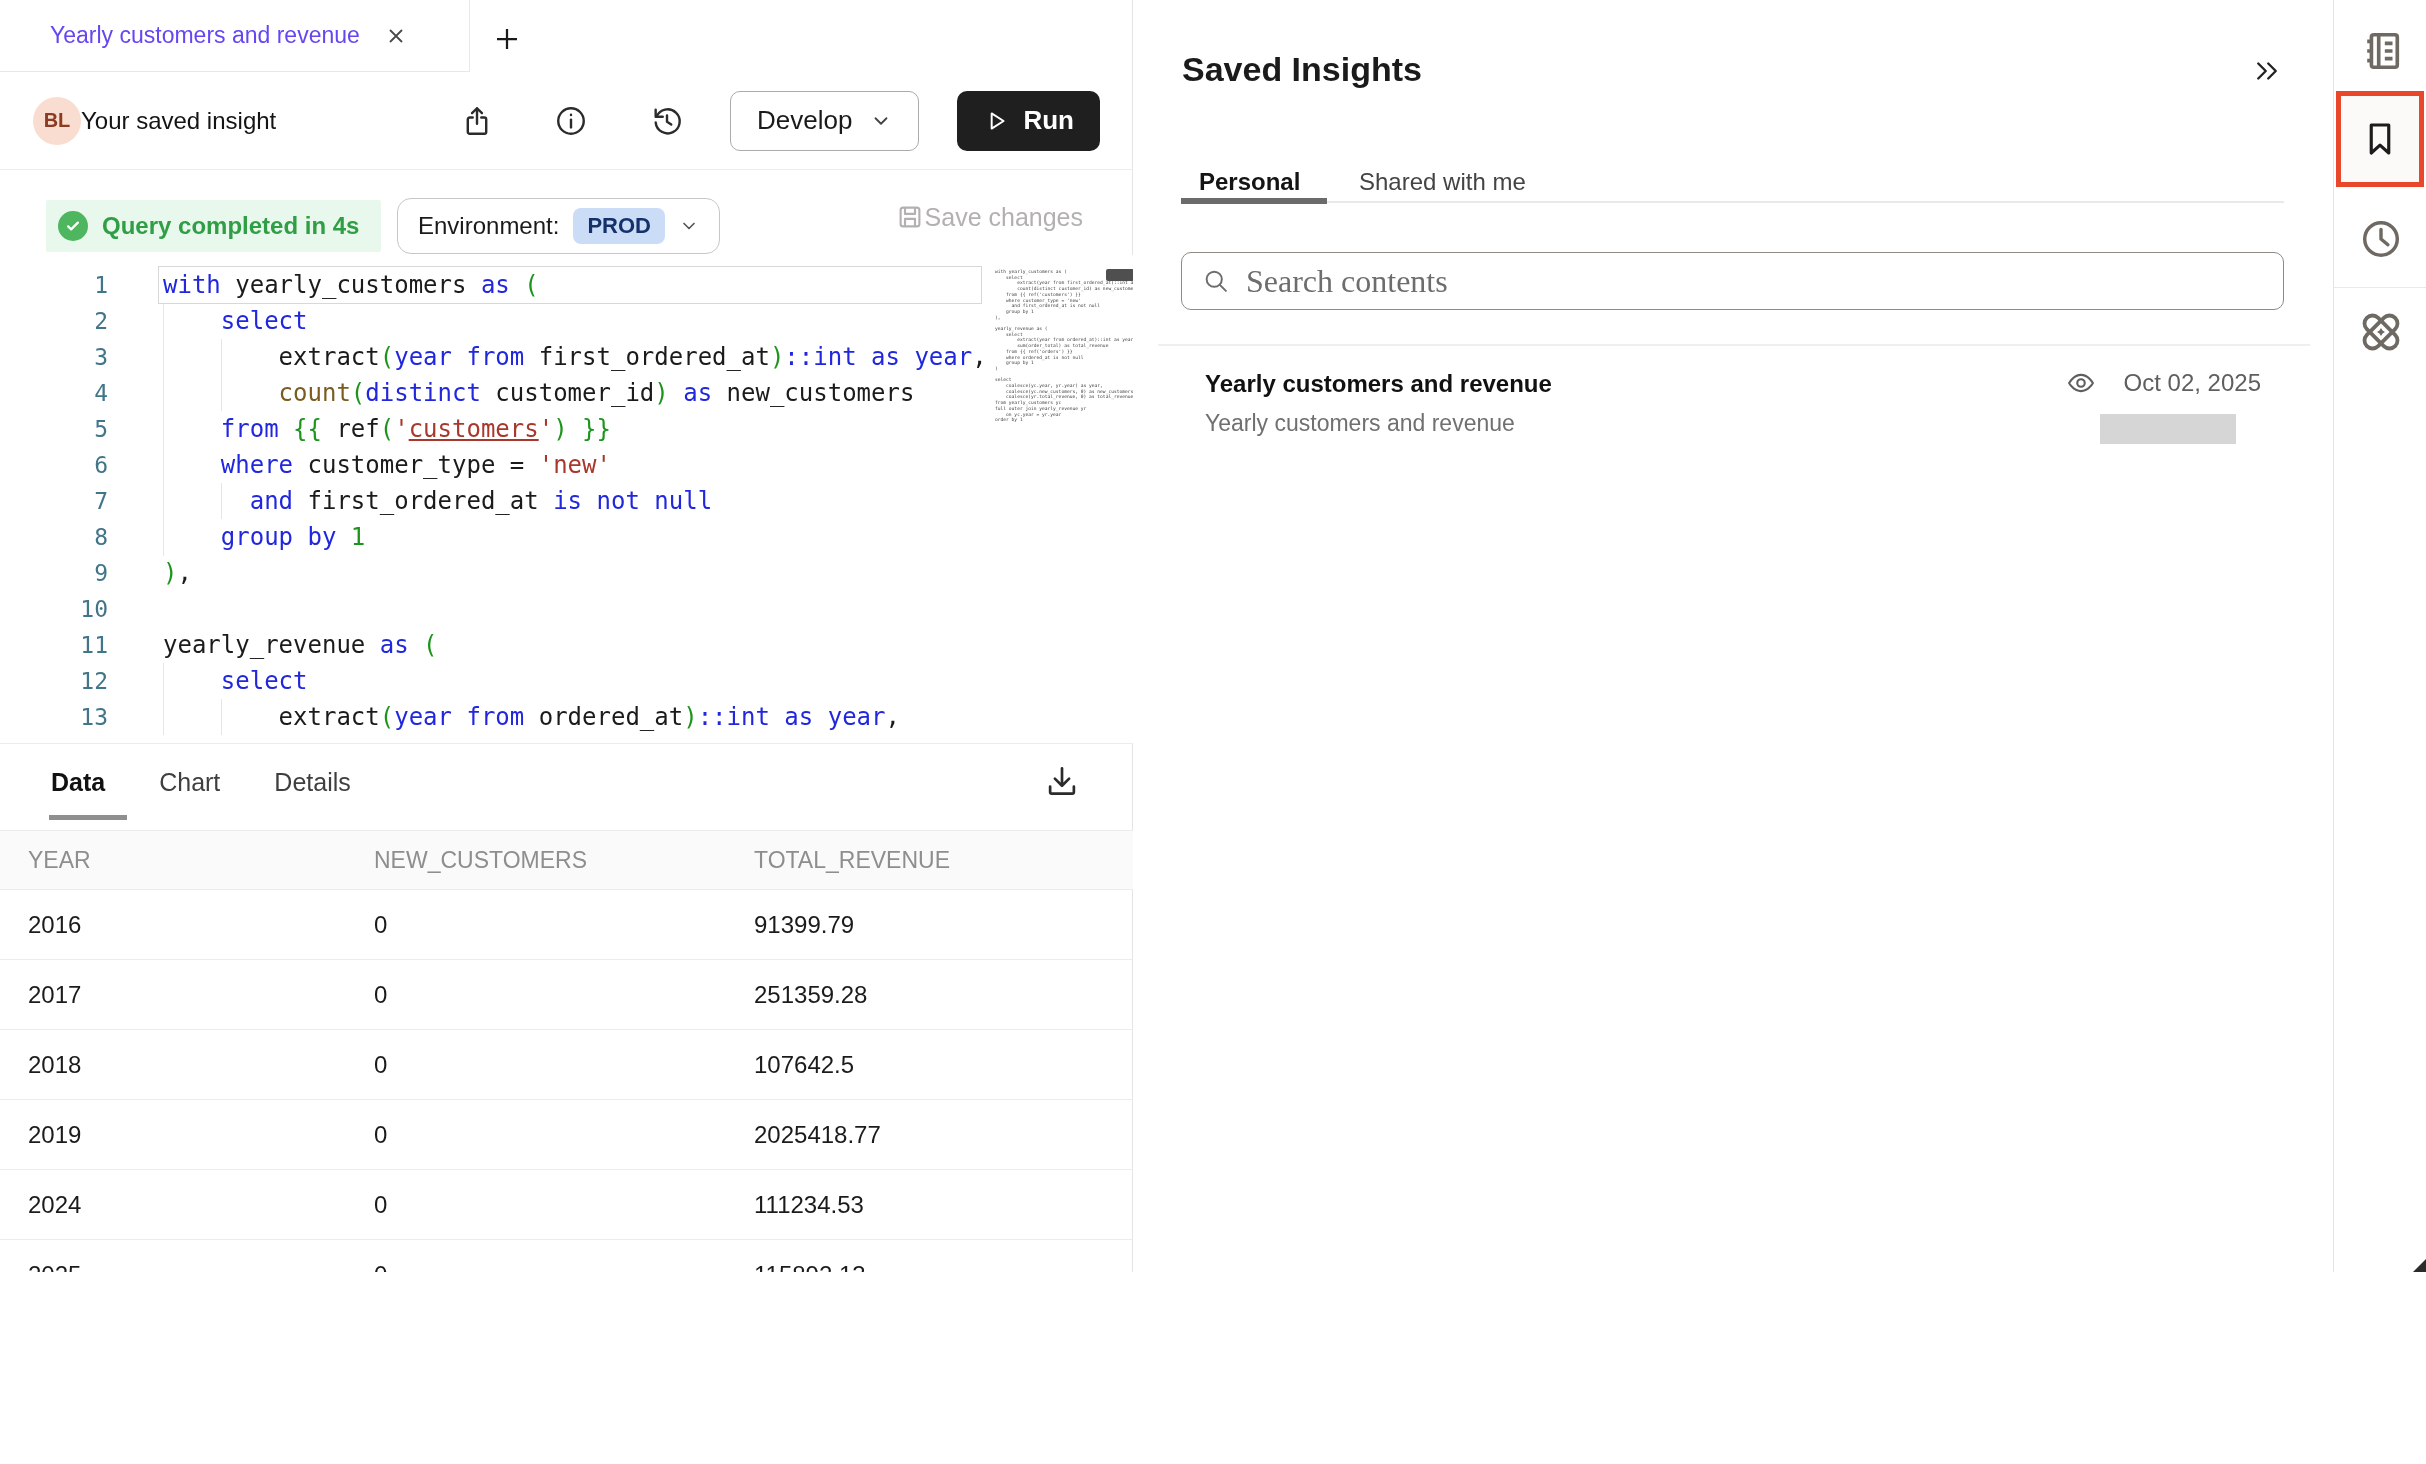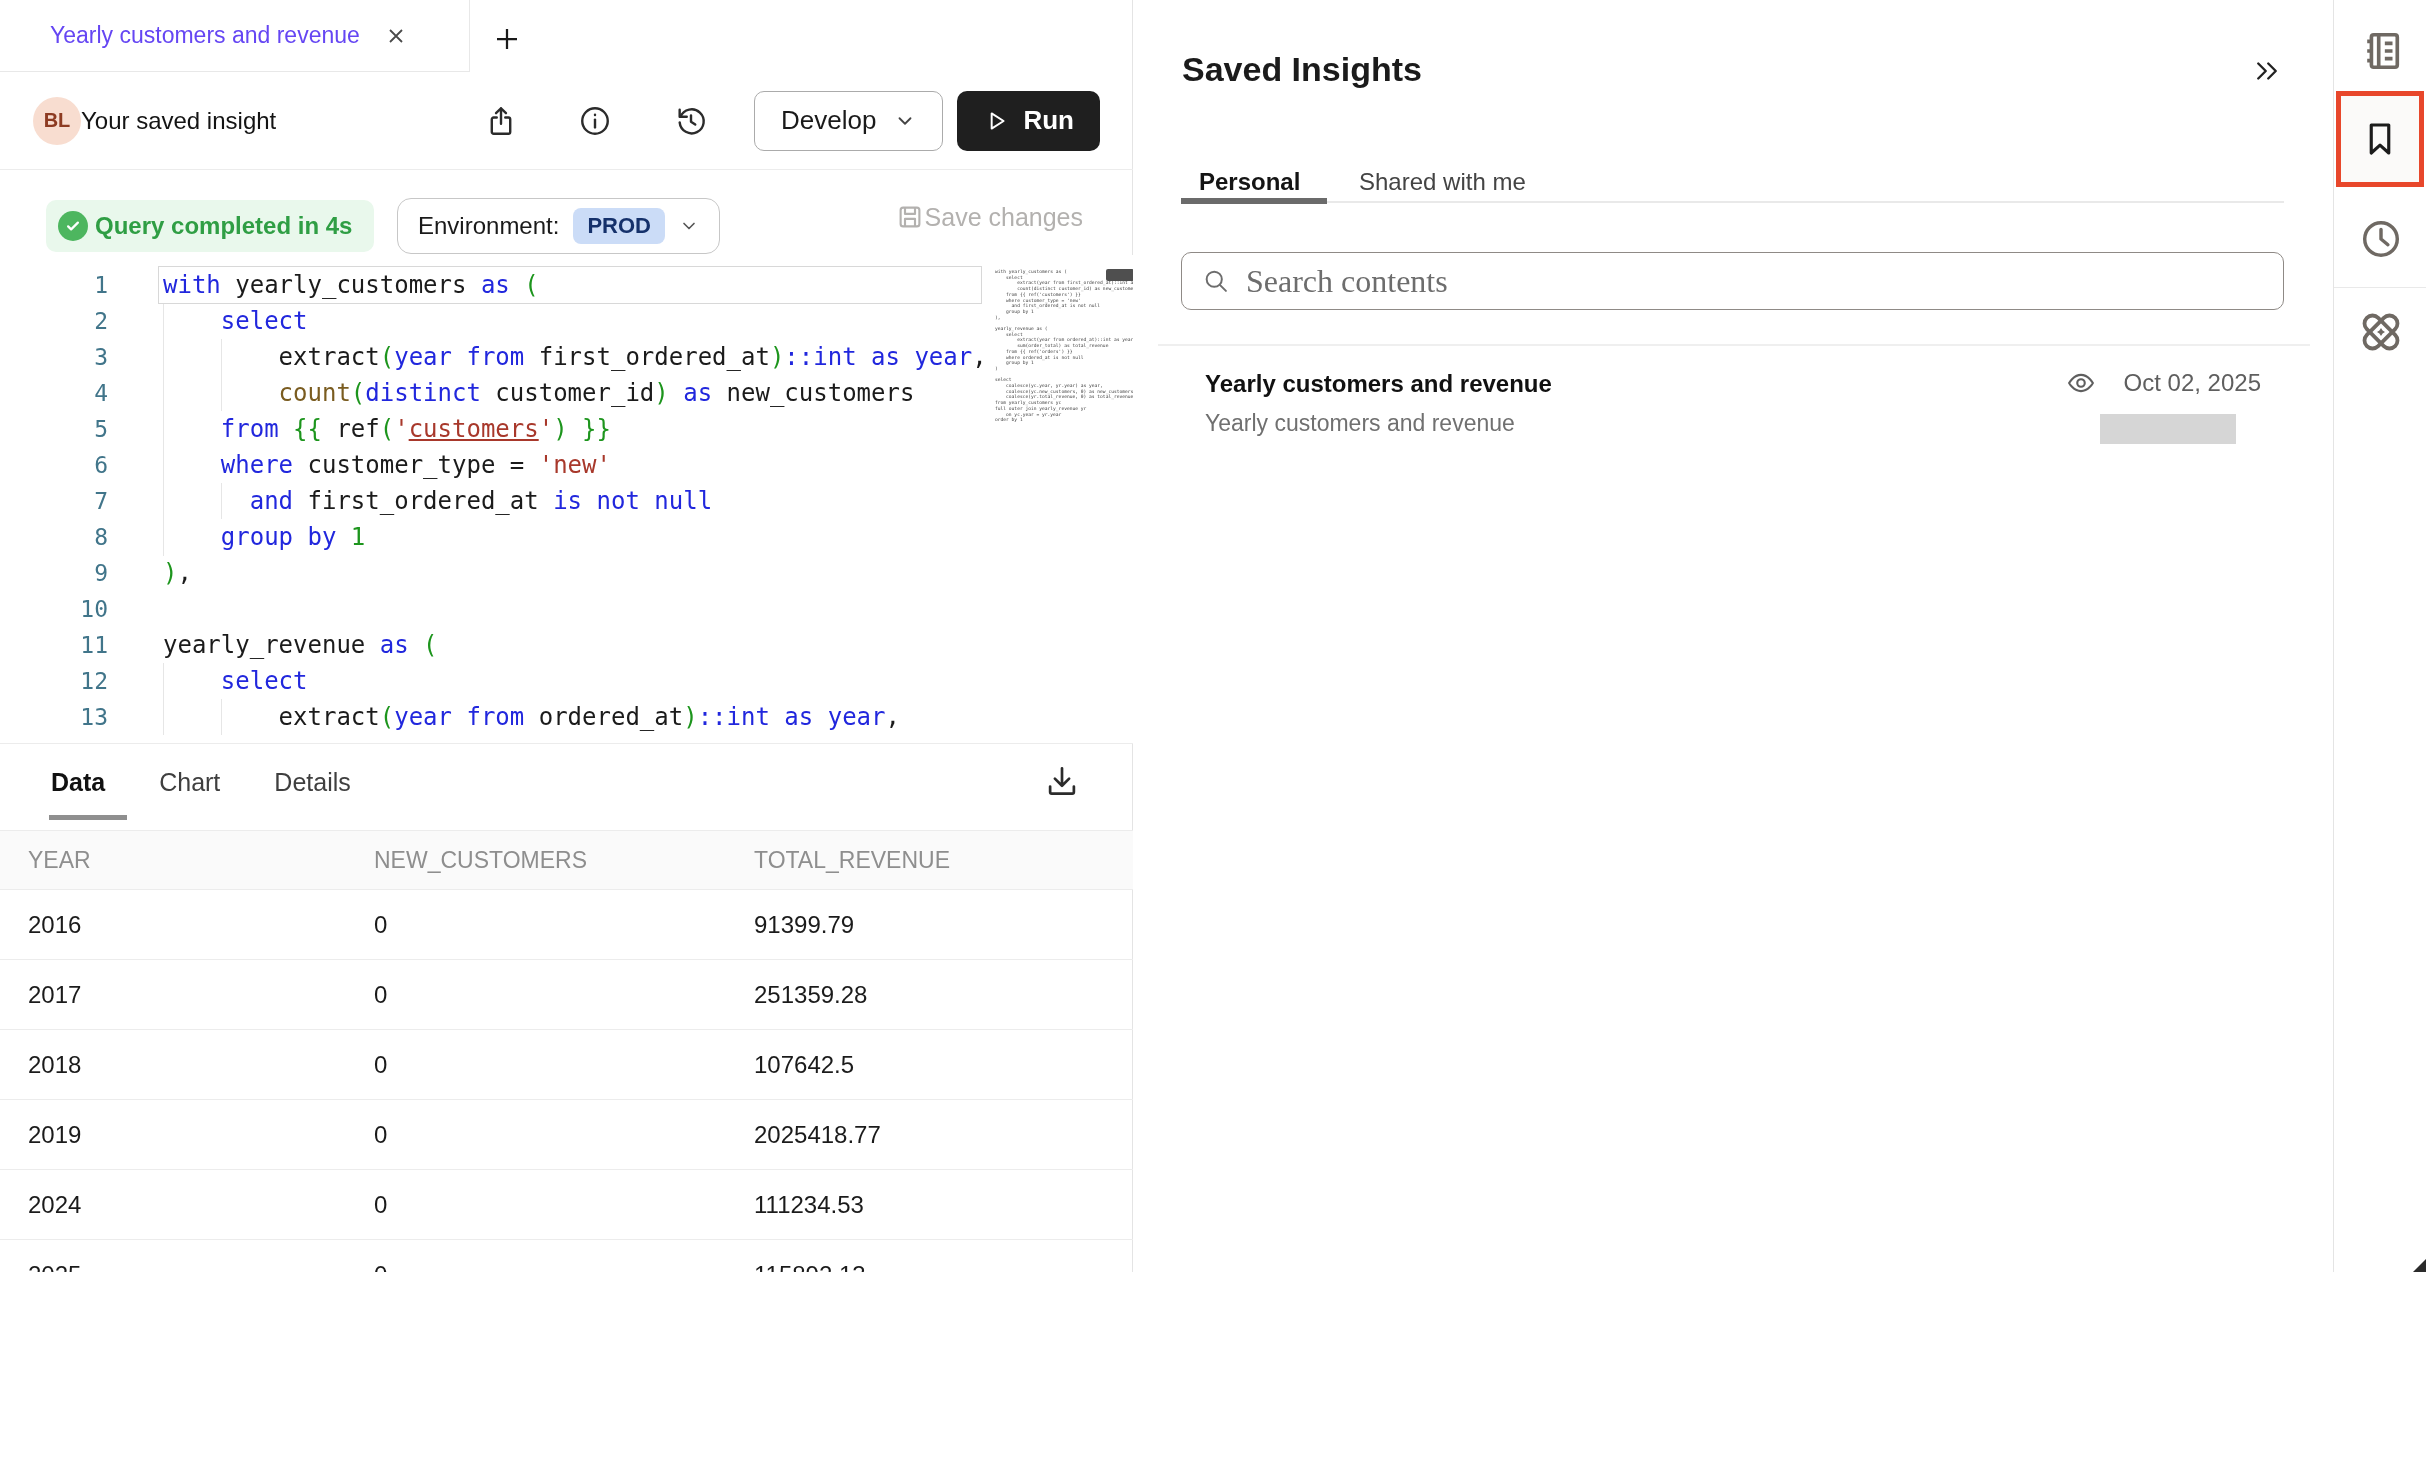--- a/index.html
+++ b/index.html
@@ -25,26 +25,26 @@
   .toolbar{position:absolute;left:0;top:72px;width:1133px;height:98px;border-bottom:1px solid #ececec;
            display:flex;align-items:center;padding:0 33px}
   .avatar{width:48px;height:48px;border-radius:50%;background:#f8ddd0;color:#8d3b22;font-weight:700;font-size:20px;
           display:flex;align-items:center;justify-content:center;flex:none}
   .doc-title{font-size:24px;color:#141414}
   .tb-spacer{flex:1}
   .icon-btn{color:#2b2b2b;cursor:pointer;flex:none}
   .share-btn{margin-right:60px}.info-btn{margin-right:62px}.hist-btn{margin-right:46px}
   .develop-btn{height:60px;padding:0 26px;border:1.5px solid #ababab;border-radius:10px;display:flex;align-items:center;
                gap:18px;font-size:26px;color:#1a1a1a;cursor:pointer;background:#fff}
-  .run-btn{height:60px;margin-left:14px;padding:0 26px;background:#1f1f1f;border-radius:10px;display:flex;align-items:center;
+  .run-btn{height:60px;margin-left:38px;padding:0 26px;background:#1f1f1f;border-radius:10px;display:flex;align-items:center;
            gap:14px;color:#fff;font-size:26px;font-weight:700;cursor:pointer}
 
   .status-row{position:absolute;left:0;top:170px;width:1133px;height:85px}
-  .query-pill{position:absolute;left:46px;top:30px;height:52px;background:var(--status_green_bg);border-radius:10px;
-              display:flex;align-items:center;padding:0 22px 0 12px;gap:7px}
+  .query-pill{position:absolute;left:46px;top:30px;height:52px;background:var(--status_green_bg);border-radius:2px;
+              display:flex;align-items:center;padding:0 22px 0 12px;gap:14px}
   .check-circle{width:30px;height:30px;border-radius:50%;background:#4db65f;display:flex;align-items:center;justify-content:center}
   .query-pill span{color:var(--status_green);font-size:24px;font-weight:700}
   .env-select{position:absolute;left:397px;top:28px;height:56px;border:1.5px solid #c7c7c7;border-radius:14px;background:#fff;
               display:flex;align-items:center;padding:0 20px;gap:14px;cursor:pointer}
   .env-label{font-size:24px;color:#1a1a1a}
   .env-pill{background:var(--env_pill_bg);color:var(--env_pill_text);font-weight:700;font-size:22px;border-radius:8px;padding:5px 14px}
   .save-btn{position:absolute;right:50px;top:32px;display:flex;align-items:center;color:#b3b1af;font-size:25px;cursor:pointer}
 
   
   .editor{position:absolute;left:0;top:255px;width:1133px;height:488px;overflow:hidden;

